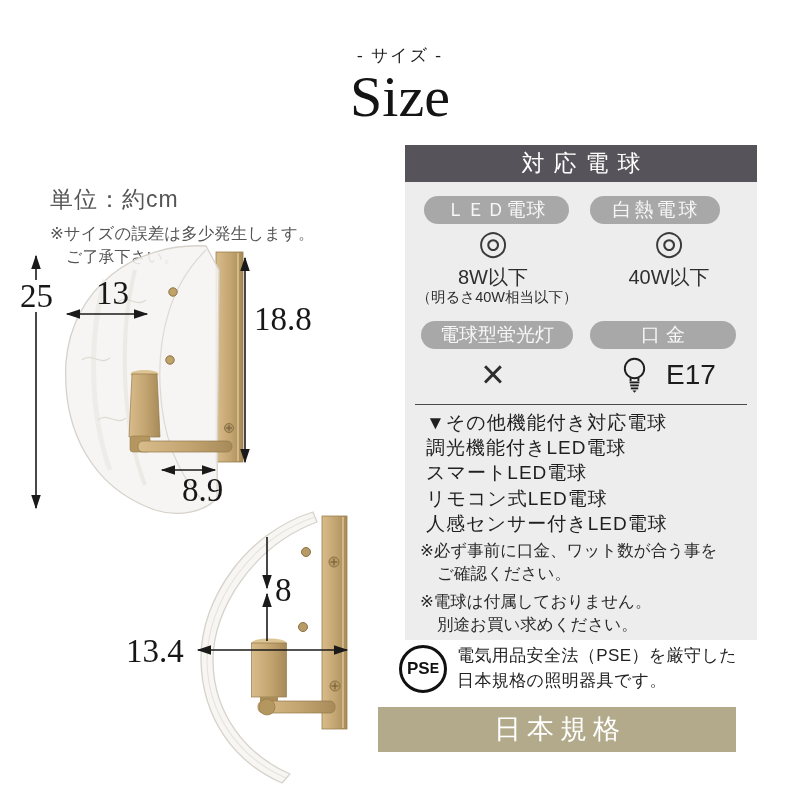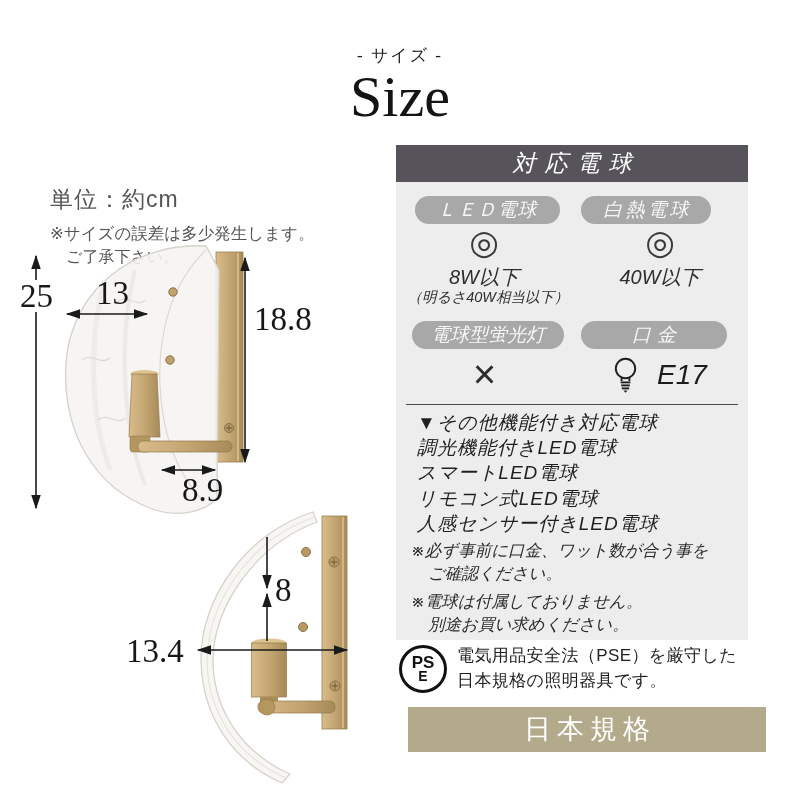--- a/index.html
+++ b/index.html
@@ -17,21 +17,21 @@
   .unit{font-size:23px;letter-spacing:1px;}
   .disc1{margin-top:7px;font-size:16.5px;line-height:23px;}
   .disc2{padding-left:16px;font-size:16px;line-height:23px;}
   
   .diag{position:absolute;}
   .diag-front{left:20px;top:240px;}
   .diag-side{left:100px;top:490px;}
   .dim{font-family:"Liberation Serif","DejaVu Serif",serif;font-size:33px;fill:#171717;}
   .dimline{stroke:#1a1a1a;stroke-width:1.6;fill:none;}
   
-  .panel{position:absolute;left:396px;top:145px;width:352px;height:495px;background:var(--panel_bg,#ededed);font-style:italic;}
+  .panel{position:absolute;left:405px;top:145px;width:352px;height:495px;background:var(--panel_bg,#ededed);}
   .panel-title{height:37px;line-height:37px;background:var(--panel_header,#56545a);color:#fff;
     text-align:center;font-family:"Liberation Serif","DejaVu Serif",serif;font-size:23px;
     letter-spacing:9px;text-indent:9px;}
   .pill{position:absolute;height:28px;line-height:28px;border-radius:14px;background:var(--pill,#a8a8a8);
     color:#f7f7f7;text-align:center;font-family:"Liberation Serif","DejaVu Serif",serif;font-size:19px;}
   .pill-led{left:19px;top:51px;width:145px;letter-spacing:1px;}
   .pill-inc{left:185px;top:51px;width:130px;letter-spacing:3px;text-indent:3px;}
   .pill-flu{left:16px;top:176px;width:152px;}
   .pill-soc{left:185px;top:176px;width:146px;letter-spacing:6px;text-indent:6px;}
   .mark{position:absolute;width:176px;text-align:center;font-size:34px;line-height:36px;color:#3a3a3a;}
@@ -47,27 +47,27 @@
     align-items:center;justify-content:center;gap:19px;}
   .socket-size{font-size:28px;color:#1c1c1c;}
   .sep{position:absolute;left:10px;right:10px;top:259px;border-top:1.5px solid #4a4a4a;}
   .other{position:absolute;left:21px;top:265px;font-size:19px;color:#1f1f1f;line-height:25.2px;letter-spacing:1px;}
   .pnotes{position:absolute;left:15px;top:394px;font-size:16.5px;color:#2a2a2a;line-height:23px;}
   .pnote-b{margin-top:5px;}
   .ind{padding-left:17px;}
   
   .pse{position:absolute;left:399px;top:644px;width:352px;display:flex;align-items:center;}
   .pse-logo{flex:0 0 auto;width:42px;height:42px;border:3px solid #111;border-radius:50%;
-    display:flex;flex-direction:column;align-items:center;justify-content:center;
+    display:flex;flex-direction:row;align-items:center;justify-content:center;
     font-weight:bold;color:#111;}
   .pse-ps{font-size:17px;line-height:15px;}
   .pse-e{font-size:14px;line-height:13px;}
   .pse-text{margin-left:10px;font-size:17px;color:#222;line-height:24.5px;letter-spacing:0.4px;}
   
-  .badges{position:absolute;left:408px;top:707px;width:358px;display:flex;gap:14px;}
+  .badges{position:absolute;left:378px;top:707px;width:358px;display:flex;gap:14px;}
   .badge{flex:1;height:45px;line-height:45px;background:var(--badge,#b2aa8a);color:#fff;text-align:center;
     font-family:"Liberation Serif","DejaVu Serif",serif;font-size:27px;letter-spacing:6px;text-indent:6px;}
 </style>
 </head>
 <body>
 
 <div class="stage" style="--panel_header: #56545a; --pill: #a8a8a8; --panel_bg: #ededed; --badge: #b2aa8a; --brass: #c2a470;">
 
   <header class="page-head">
     <div class="page-sub">- サイズ -</div>

